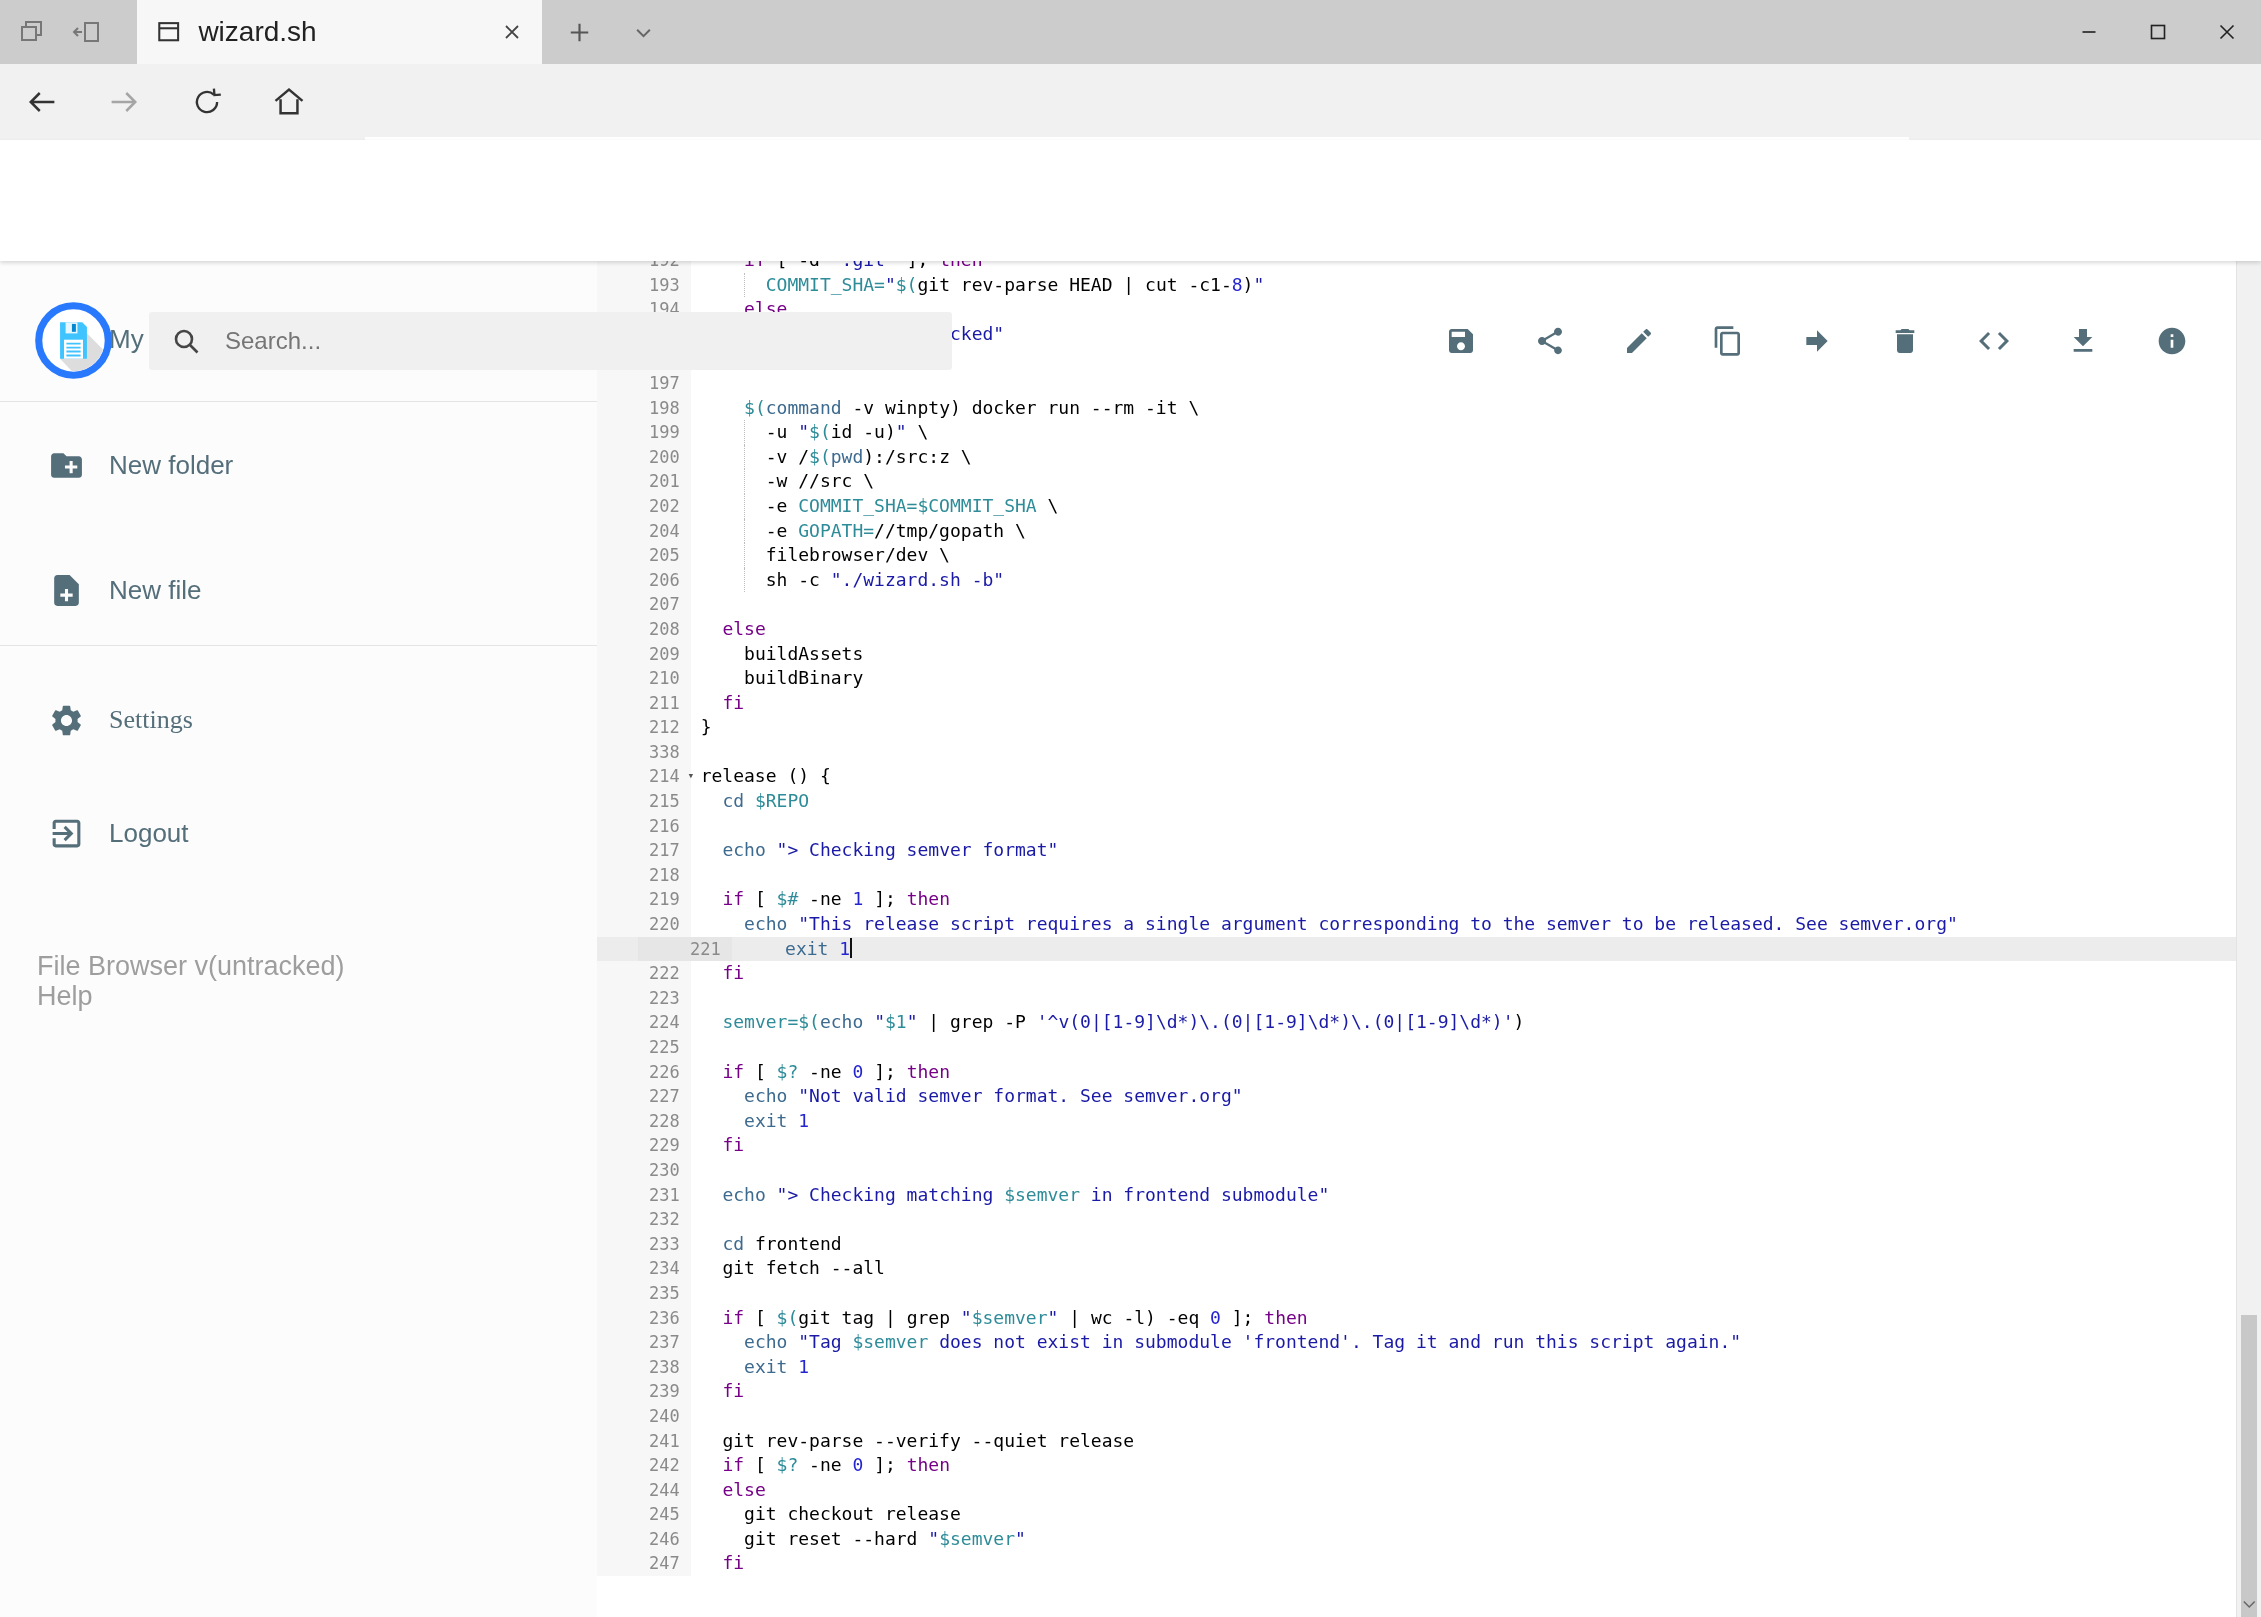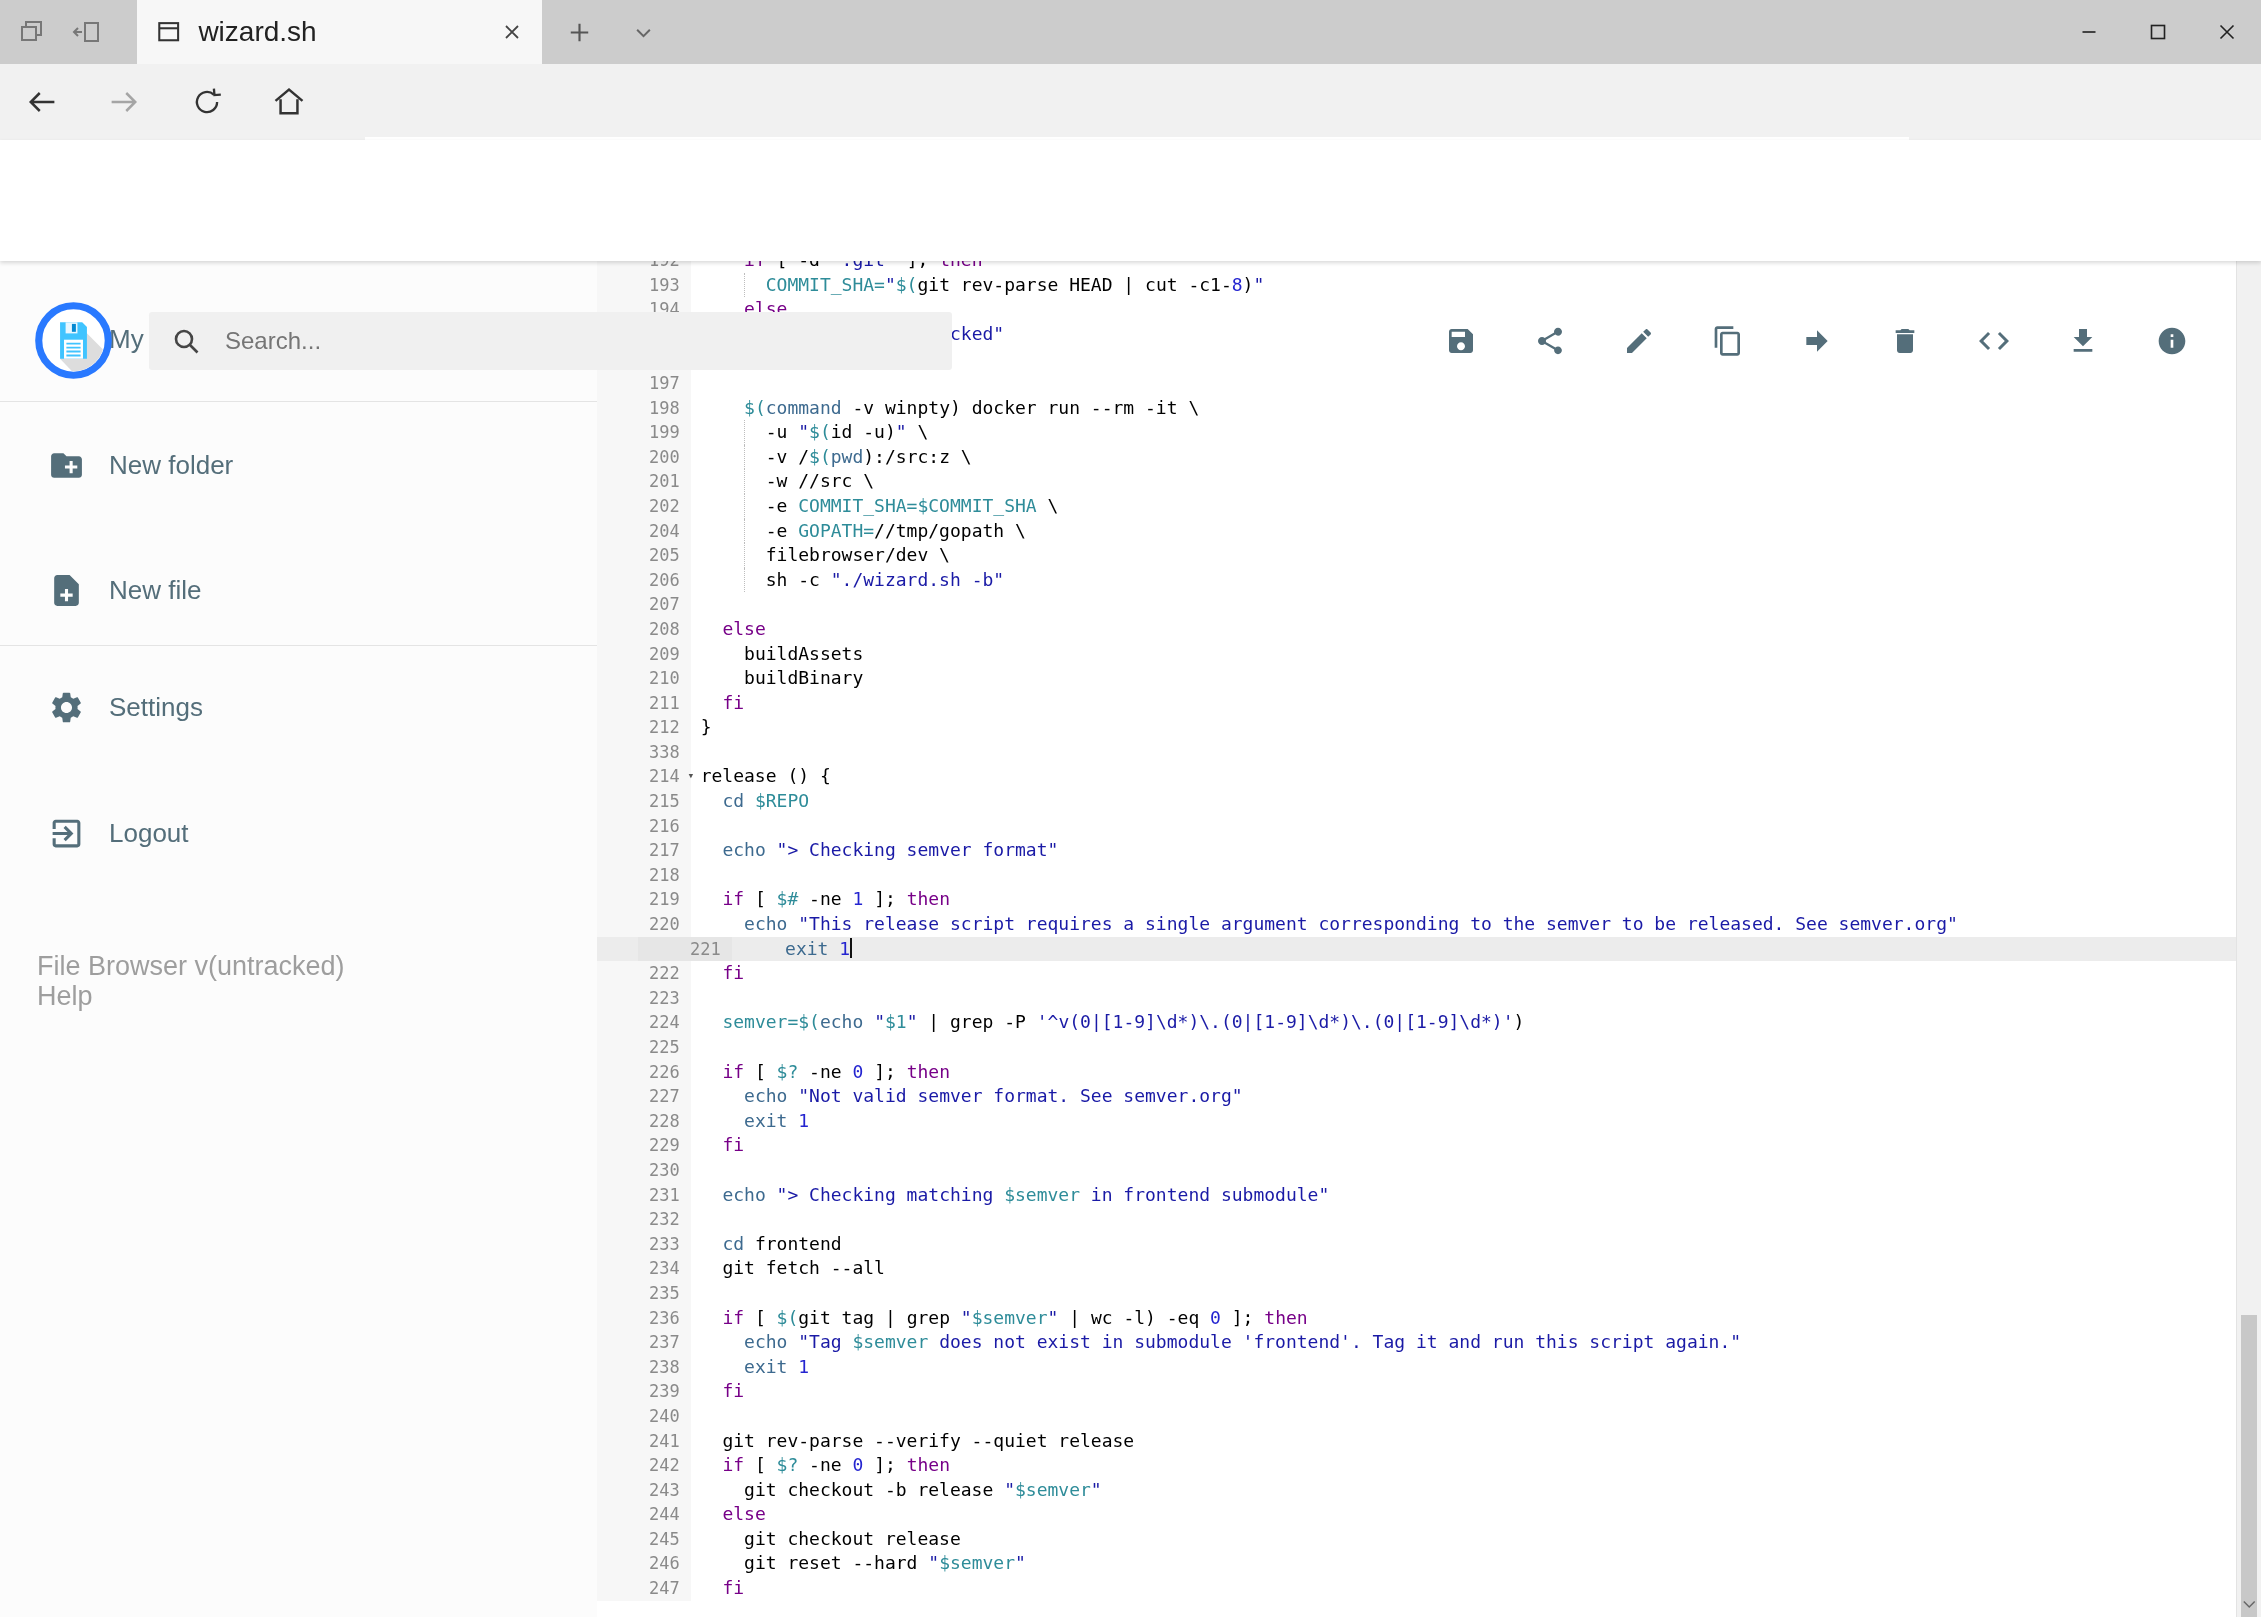--- a/index.html
+++ b/index.html
@@ -314,21 +314,21 @@
     </div>
     <div class="sb-item" style="top:170px;">
       <span class="sb-ico">
         <svg width="37" height="37" viewBox="0 0 24 24" fill="#546e7a">
             <path d="M20 6h-8l-2-2H4c-1.1 0-1.99.9-1.99 2L2 18c0 1.1.9 2 2 2h16c1.1 0 2-.9 2-2V8c0-1.1-.9-2-2-2zm-1 8h-3v3h-2v-3h-3v-2h3V9h2v3h3v2z"></path>
           </svg>
       </span>
       <span class="sb-label">New folder</span>
     </div>
     <div class="sb-div" style="top:384px;"></div>
-    <div class="sb-item" style="top:412px;">
+    <div class="sb-item" style="top:425px;font-family:Liberation Serif, serif;">
       <span class="sb-ico">
         <svg width="37" height="37" viewBox="0 0 24 24" fill="#546e7a">
             <path d="M19.14 12.94c.04-.3.06-.61.06-.94 0-.32-.02-.64-.07-.94l2.03-1.58c.18-.14.23-.41.12-.61l-1.92-3.32c-.12-.22-.37-.29-.59-.22l-2.39.96c-.5-.38-1.03-.7-1.62-.94l-.36-2.54c-.04-.24-.24-.41-.48-.41h-3.84c-.24 0-.43.17-.47.41l-.36 2.54c-.59.24-1.13.57-1.62.94l-2.39-.96c-.22-.08-.47 0-.59.22L2.74 8.87c-.12.21-.08.47.12.61l2.03 1.58c-.05.3-.09.63-.09.94s.02.64.07.94l-2.03 1.58c-.18.14-.23.41-.12.61l1.92 3.32c.12.22.37.29.59.22l2.39-.96c.5.38 1.03.7 1.62.94l.36 2.54c.05.24.24.41.48.41h3.84c.24 0 .44-.17.47-.41l.36-2.54c.59-.24 1.13-.56 1.62-.94l2.39.96c.22.08.47 0 .59-.22l1.92-3.32c.12-.22.07-.47-.12-.61l-2.01-1.58zM12 15.6c-1.98 0-3.6-1.62-3.6-3.6s1.62-3.6 3.6-3.6 3.6 1.62 3.6 3.6-1.62 3.6-3.6 3.6z"></path>
           </svg>
       </span>
       <span class="sb-label">Settings</span>
     </div>
     <div class="sb-item" style="top:538px;">
       <span class="sb-ico">
         <svg width="37" height="37" viewBox="0 0 24 24" fill="#546e7a">
@@ -538,24 +538,20 @@
           <span class="ln">240</span>
           <span class="codeline"><span></span></span>
         </div>
         <div class="cm-row">
           <span class="ln">241</span>
           <span class="codeline"><span>  </span><span class="t-p">git rev-parse --verify --quiet release</span></span>
         </div>
         <div class="cm-row">
           <span class="ln">242</span>
           <span class="codeline"><span>  </span><span class="t-k">if</span><span class="t-p"> [ </span><span class="t-v">$?</span><span class="t-p"> -ne </span><span class="t-n">0</span><span class="t-p"> ]; </span><span class="t-k">then</span></span>
-        </div>
-        <div class="cm-row">
-          <span class="ln">243</span>
-          <span class="codeline"><span>    </span><span class="t-p">git checkout -b release </span><span class="t-s">"</span><span class="t-v">$semver</span><span class="t-s">"</span></span>
         </div>
         <div class="cm-row">
           <span class="ln">244</span>
           <span class="codeline"><span>  </span><span class="t-k">else</span></span>
         </div>
         <div class="cm-row">
           <span class="ln">245</span>
           <span class="codeline"><span>    </span><span class="t-p">git checkout release</span></span>
         </div>
         <div class="cm-row">

